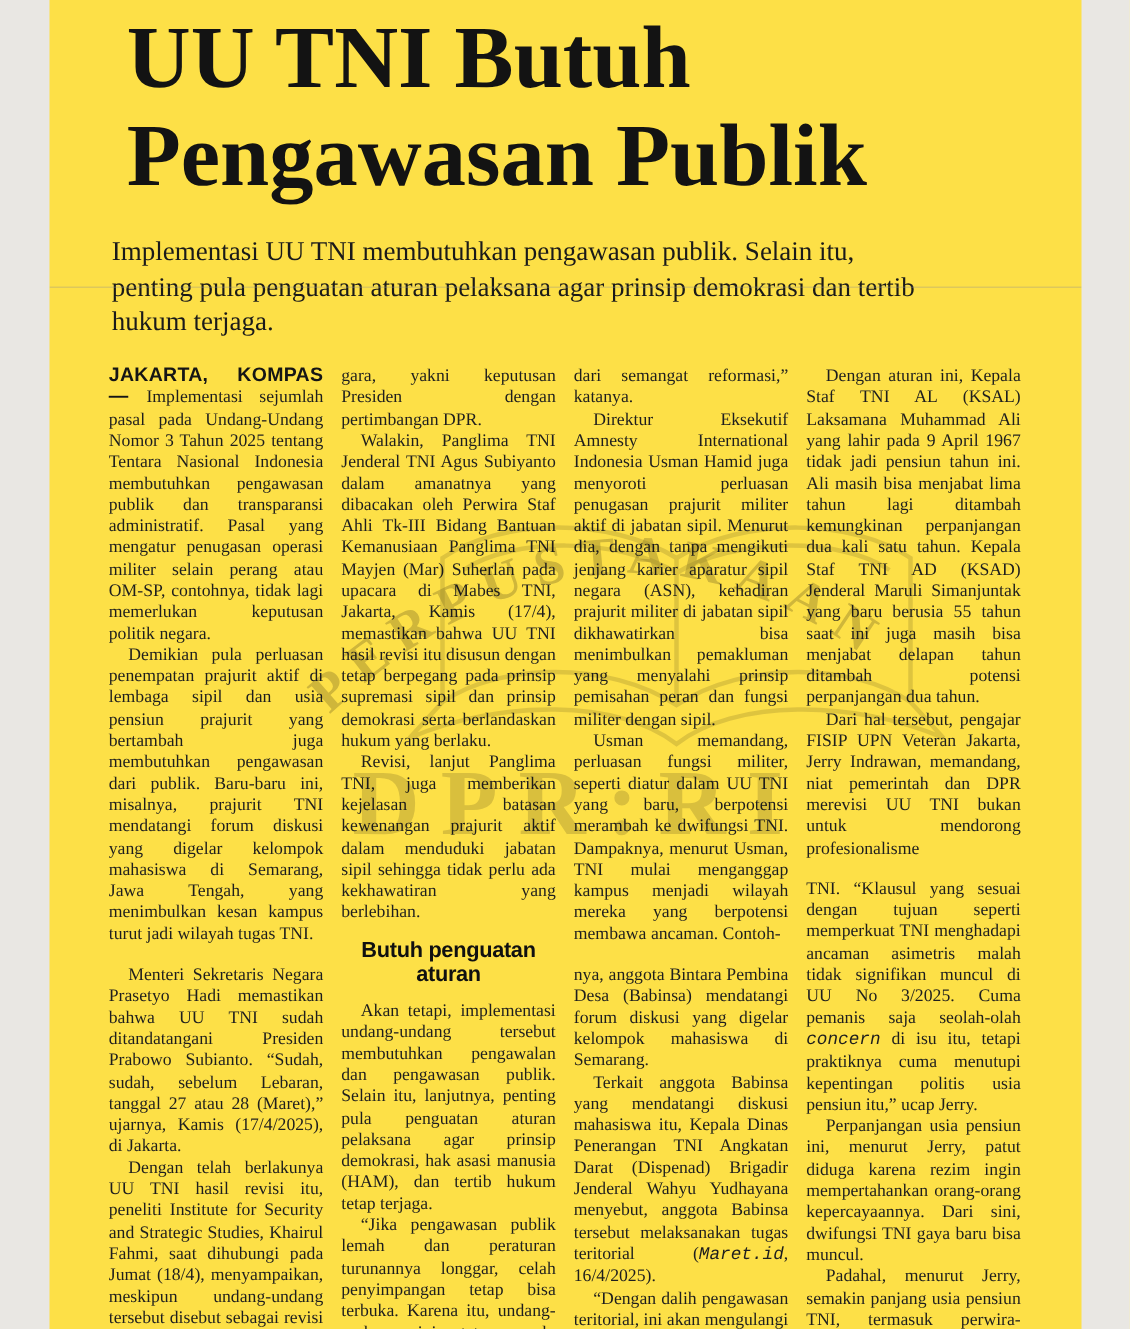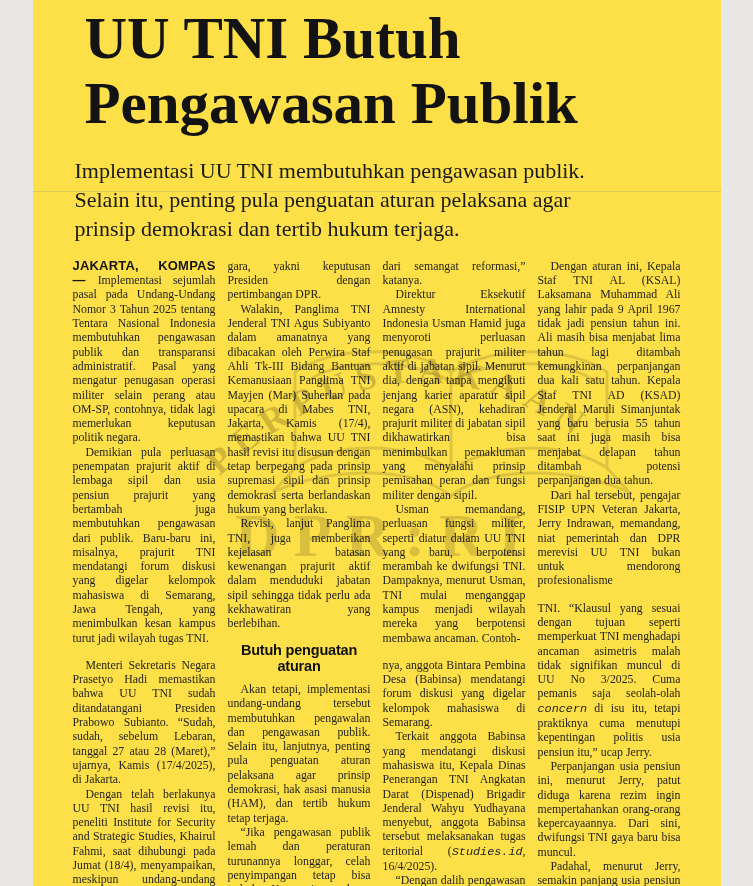--- a/index.html
+++ b/index.html
@@ -7,21 +7,21 @@
     width:688px;height:886px;position:relative;overflow:hidden;
     background:#fde047;color:#1d1d1d;margin:0 auto;
   }
   .headline{
     font-family:"Liberation Serif",serif;font-weight:700;
     font-size:59px;line-height:1.1;color:#131313;
     margin:6px 30px 0 52px;letter-spacing:0;
   }
   .headline .hl-line{display:block;}
   .lede{
-    font-family:"Liberation Serif",serif;font-size:22px;line-height:1.32;
+    font-family:"Liberation Serif",serif;font-size:18px;line-height:1.32;
     color:#1a1a1a;margin:20px 110px 0 42px;
   }
   .rule{
     position:absolute;left:0;right:0;top:191px;height:1px;
     background:rgba(150,145,138,0.30);
   }
   .columns{
     display:flex;gap:12px;padding:16px 40px 0 40px;
     position:relative;z-index:1;
   }
@@ -76,21 +76,21 @@
         <p class="para indent">Revisi, lanjut Panglima TNI, juga memberikan kejelasan batasan kewenangan prajurit aktif dalam menduduki jabatan sipil sehingga tidak perlu ada kekhawatiran yang berlebihan.</p>
         <h3 class="subhead">Butuh penguatan aturan</h3>
         <p class="para indent">Akan tetapi, implementasi undang-undang tersebut membutuhkan pengawalan dan pengawasan publik. Selain itu, lanjutnya, penting pula penguatan aturan pelaksana agar prinsip demokrasi, hak asasi manusia (HAM), dan tertib hukum tetap terjaga.</p>
         <p class="para indent">“Jika pengawasan publik lemah dan peraturan turunannya longgar, celah penyimpangan tetap bisa terbuka. Karena itu, undang-undang ini tetap perlu dikawal secara ketat oleh DPR, media, dan masyarakat sipil agar pelaksanaannya konsisten dan tidak melenceng</p>
       </div>
       <div class="col">
         <p class="para">dari semangat reformasi,” katanya.</p>
         <p class="para indent">Direktur Eksekutif Amnesty International Indonesia Usman Hamid juga menyoroti perluasan penugasan prajurit militer aktif di jabatan sipil. Menurut dia, dengan tanpa mengikuti jenjang karier aparatur sipil negara (ASN), kehadiran prajurit militer di jabatan sipil dikhawatirkan bisa menimbulkan pemakluman yang menyalahi prinsip pemisahan peran dan fungsi militer dengan sipil.</p>
         <p class="para indent">Usman memandang, perluasan fungsi militer, seperti diatur dalam UU TNI yang baru, berpotensi merambah ke dwifungsi TNI. Dampaknya, menurut Usman, TNI mulai menganggap kampus menjadi wilayah mereka yang berpotensi membawa ancaman. Contoh-</p>
         <p class="para gap">nya, anggota Bintara Pembina Desa (Babinsa) mendatangi forum diskusi yang digelar kelompok mahasiswa di Semarang.</p>
-        <p class="para indent">Terkait anggota Babinsa yang mendatangi diskusi mahasiswa itu, Kepala Dinas Penerangan TNI Angkatan Darat (Dispenad) Brigadir Jenderal Wahyu Yudhayana menyebut, anggota Babinsa tersebut melaksanakan tugas teritorial (<em>Studies.id</em>, 16/4/2025).</p>
+        <p class="para indent">Terkait anggota Babinsa yang mendatangi diskusi mahasiswa itu, Kepala Dinas Penerangan TNI Angkatan Darat (Dispenad) Brigadir Jenderal Wahyu Yudhayana menyebut, anggota Babinsa tersebut melaksanakan tugas teritorial (<em>Maret.id</em>, 16/4/2025).</p>
         <p class="para indent">“Dengan dalih pengawasan teritorial, ini akan mengulangi praktik pengawasan teritorial era Orde Baru,” ujar Usman.</p>
         <h3 class="subhead">Kepentingan politis</h3>
       </div>
       <div class="col">
         <p class="para indent">Dengan aturan ini, Kepala Staf TNI AL (KSAL) Laksamana Muhammad Ali yang lahir pada 9 April 1967 tidak jadi pensiun tahun ini. Ali masih bisa menjabat lima tahun lagi ditambah kemungkinan perpanjangan dua kali satu tahun. Kepala Staf TNI AD (KSAD) Jenderal Maruli Simanjuntak yang baru berusia 55 tahun saat ini juga masih bisa menjabat delapan tahun ditambah potensi perpanjangan dua tahun.</p>
         <p class="para indent">Dari hal tersebut, pengajar FISIP UPN Veteran Jakarta, Jerry Indrawan, memandang, niat pemerintah dan DPR merevisi UU TNI bukan untuk mendorong profesionalisme</p>
         <p class="para gap">TNI. “Klausul yang sesuai dengan tujuan seperti memperkuat TNI menghadapi ancaman asimetris malah tidak signifikan muncul di UU No 3/2025. Cuma pemanis saja seolah-olah <em>concern</em> di isu itu, tetapi praktiknya cuma menutupi kepentingan politis usia pensiun itu,” ucap Jerry.</p>
         <p class="para indent">Perpanjangan usia pensiun ini, menurut Jerry, patut diduga karena rezim ingin mempertahankan orang-orang kepercayaannya. Dari sini, dwifungsi TNI gaya baru bisa muncul.</p>
         <p class="para indent">Padahal, menurut Jerry, semakin panjang usia pensiun TNI, termasuk perwira-perwiranya, sekaligus membawa dampak pada penumpukan perwira tanpa jabatan (). Akibatnya, anggaran akan membengkak untuk membayar gaji anggota TNI ini.</p>
       </div>

